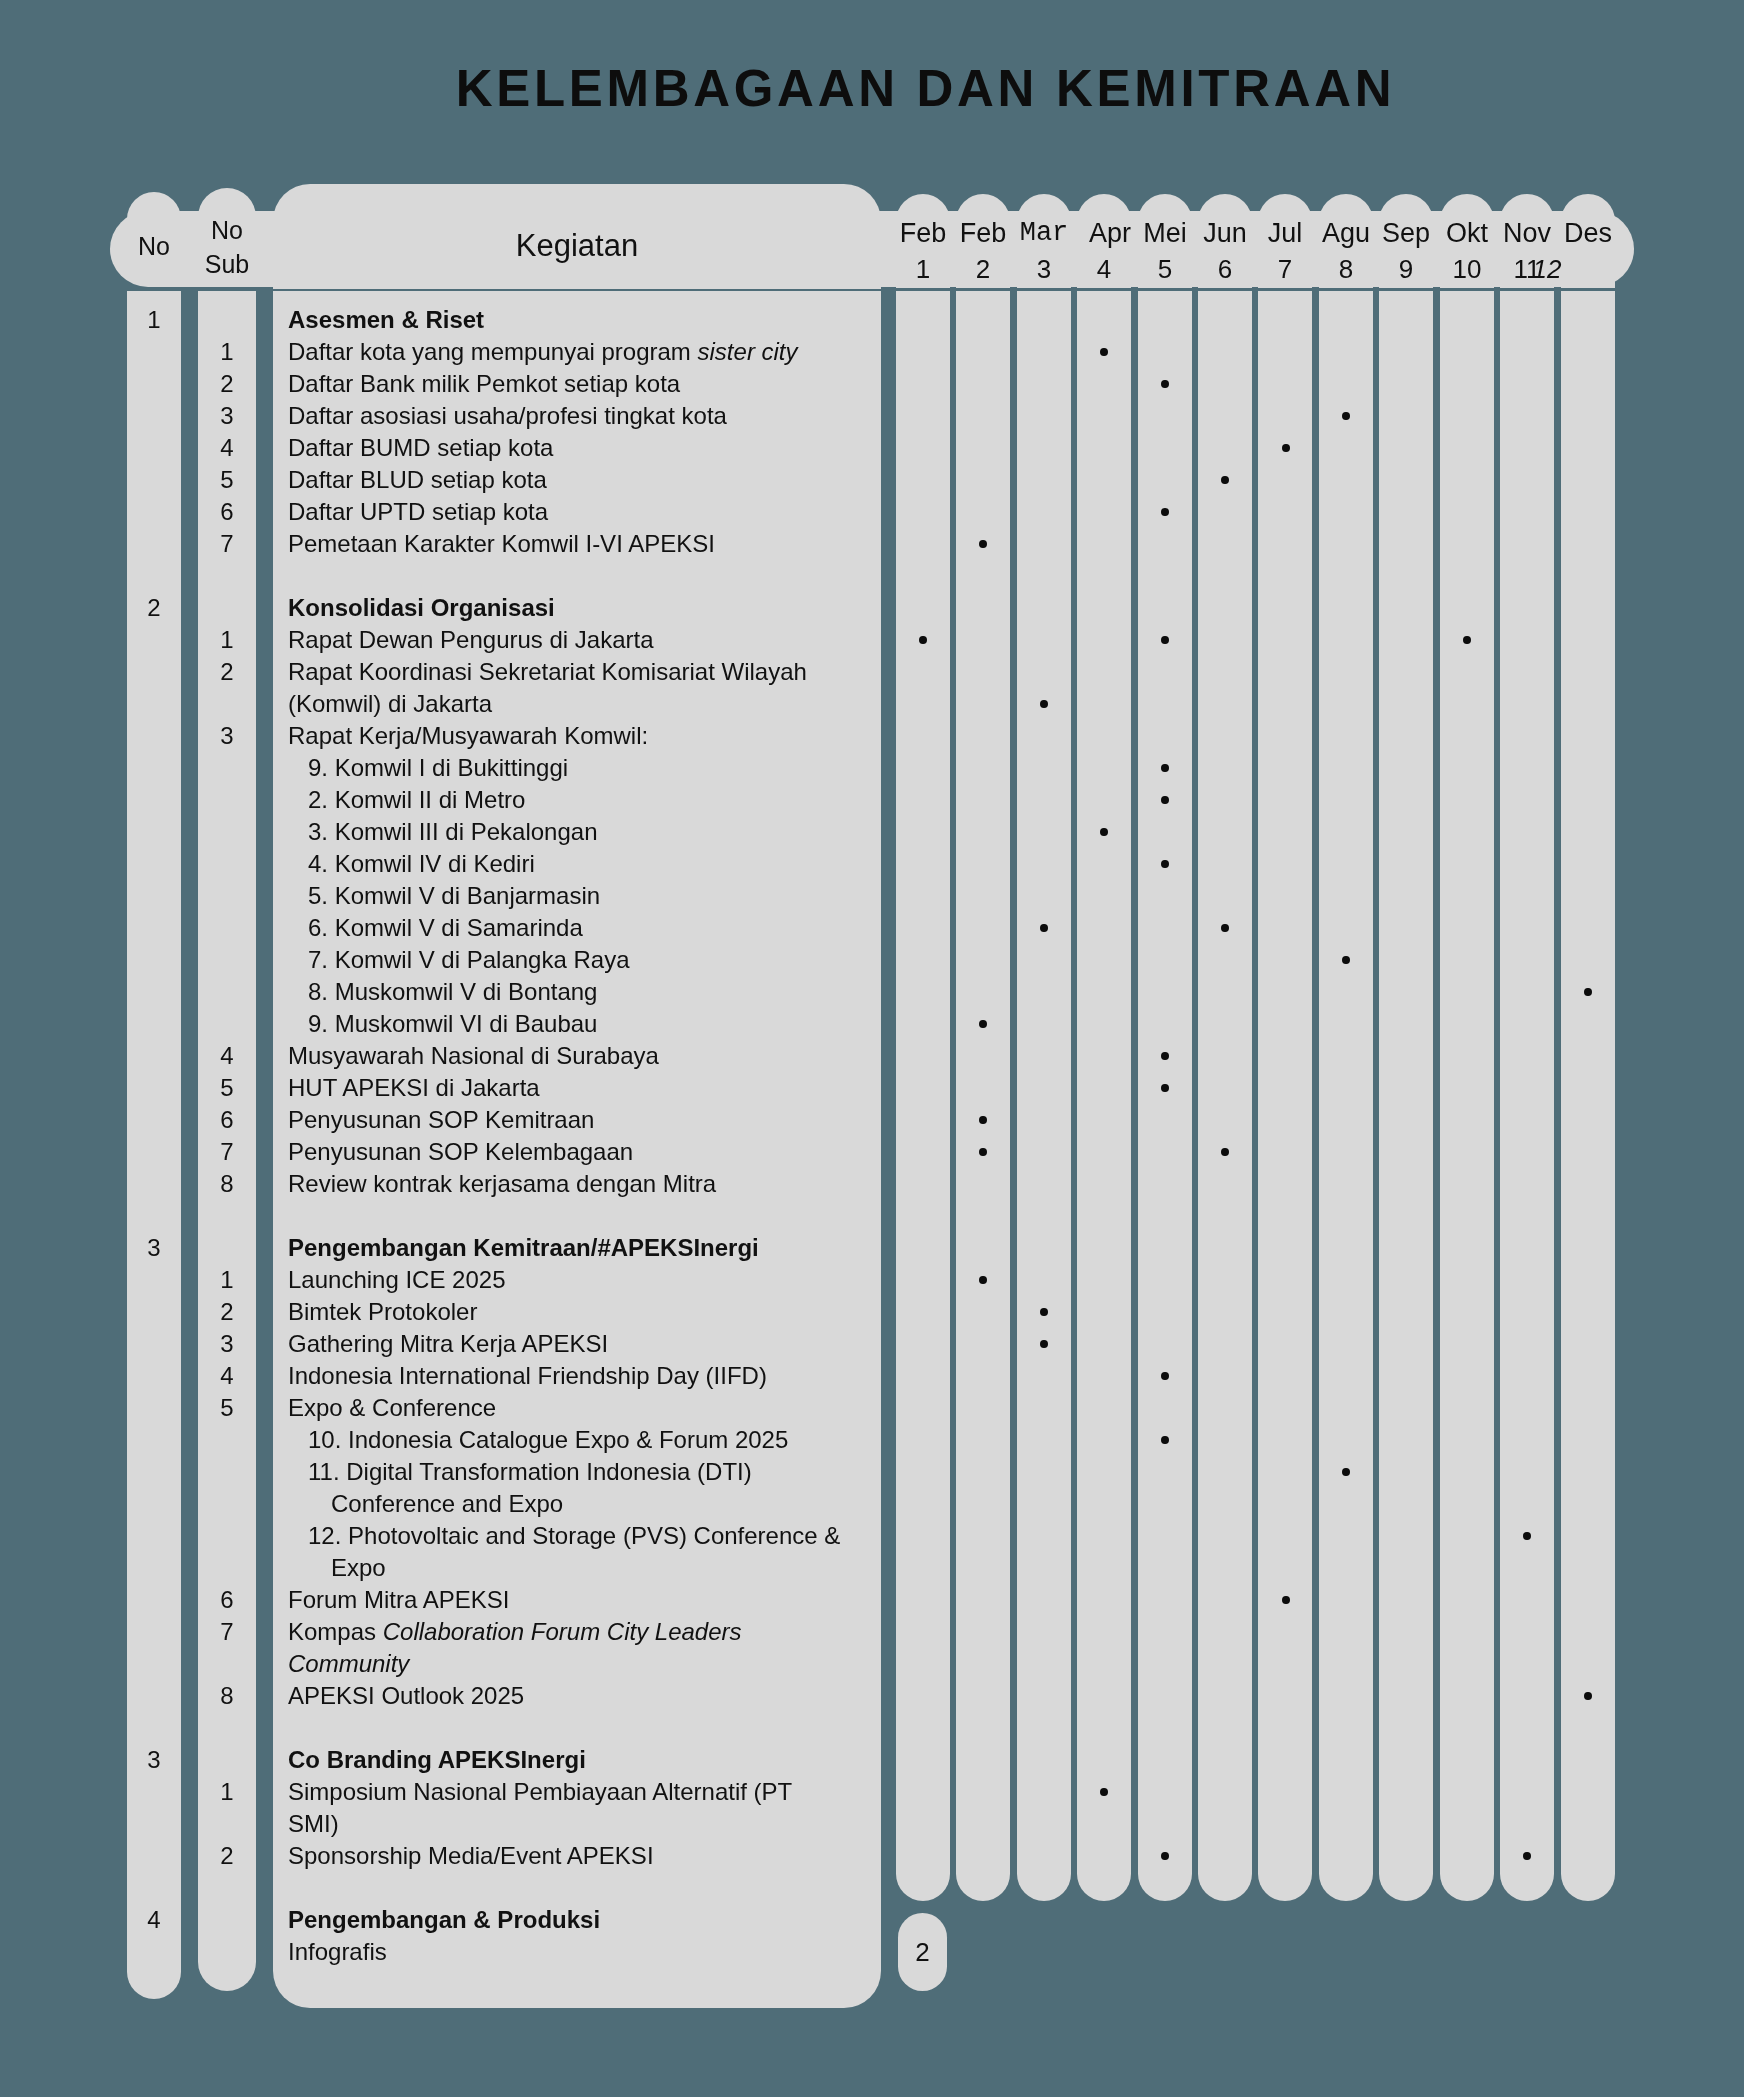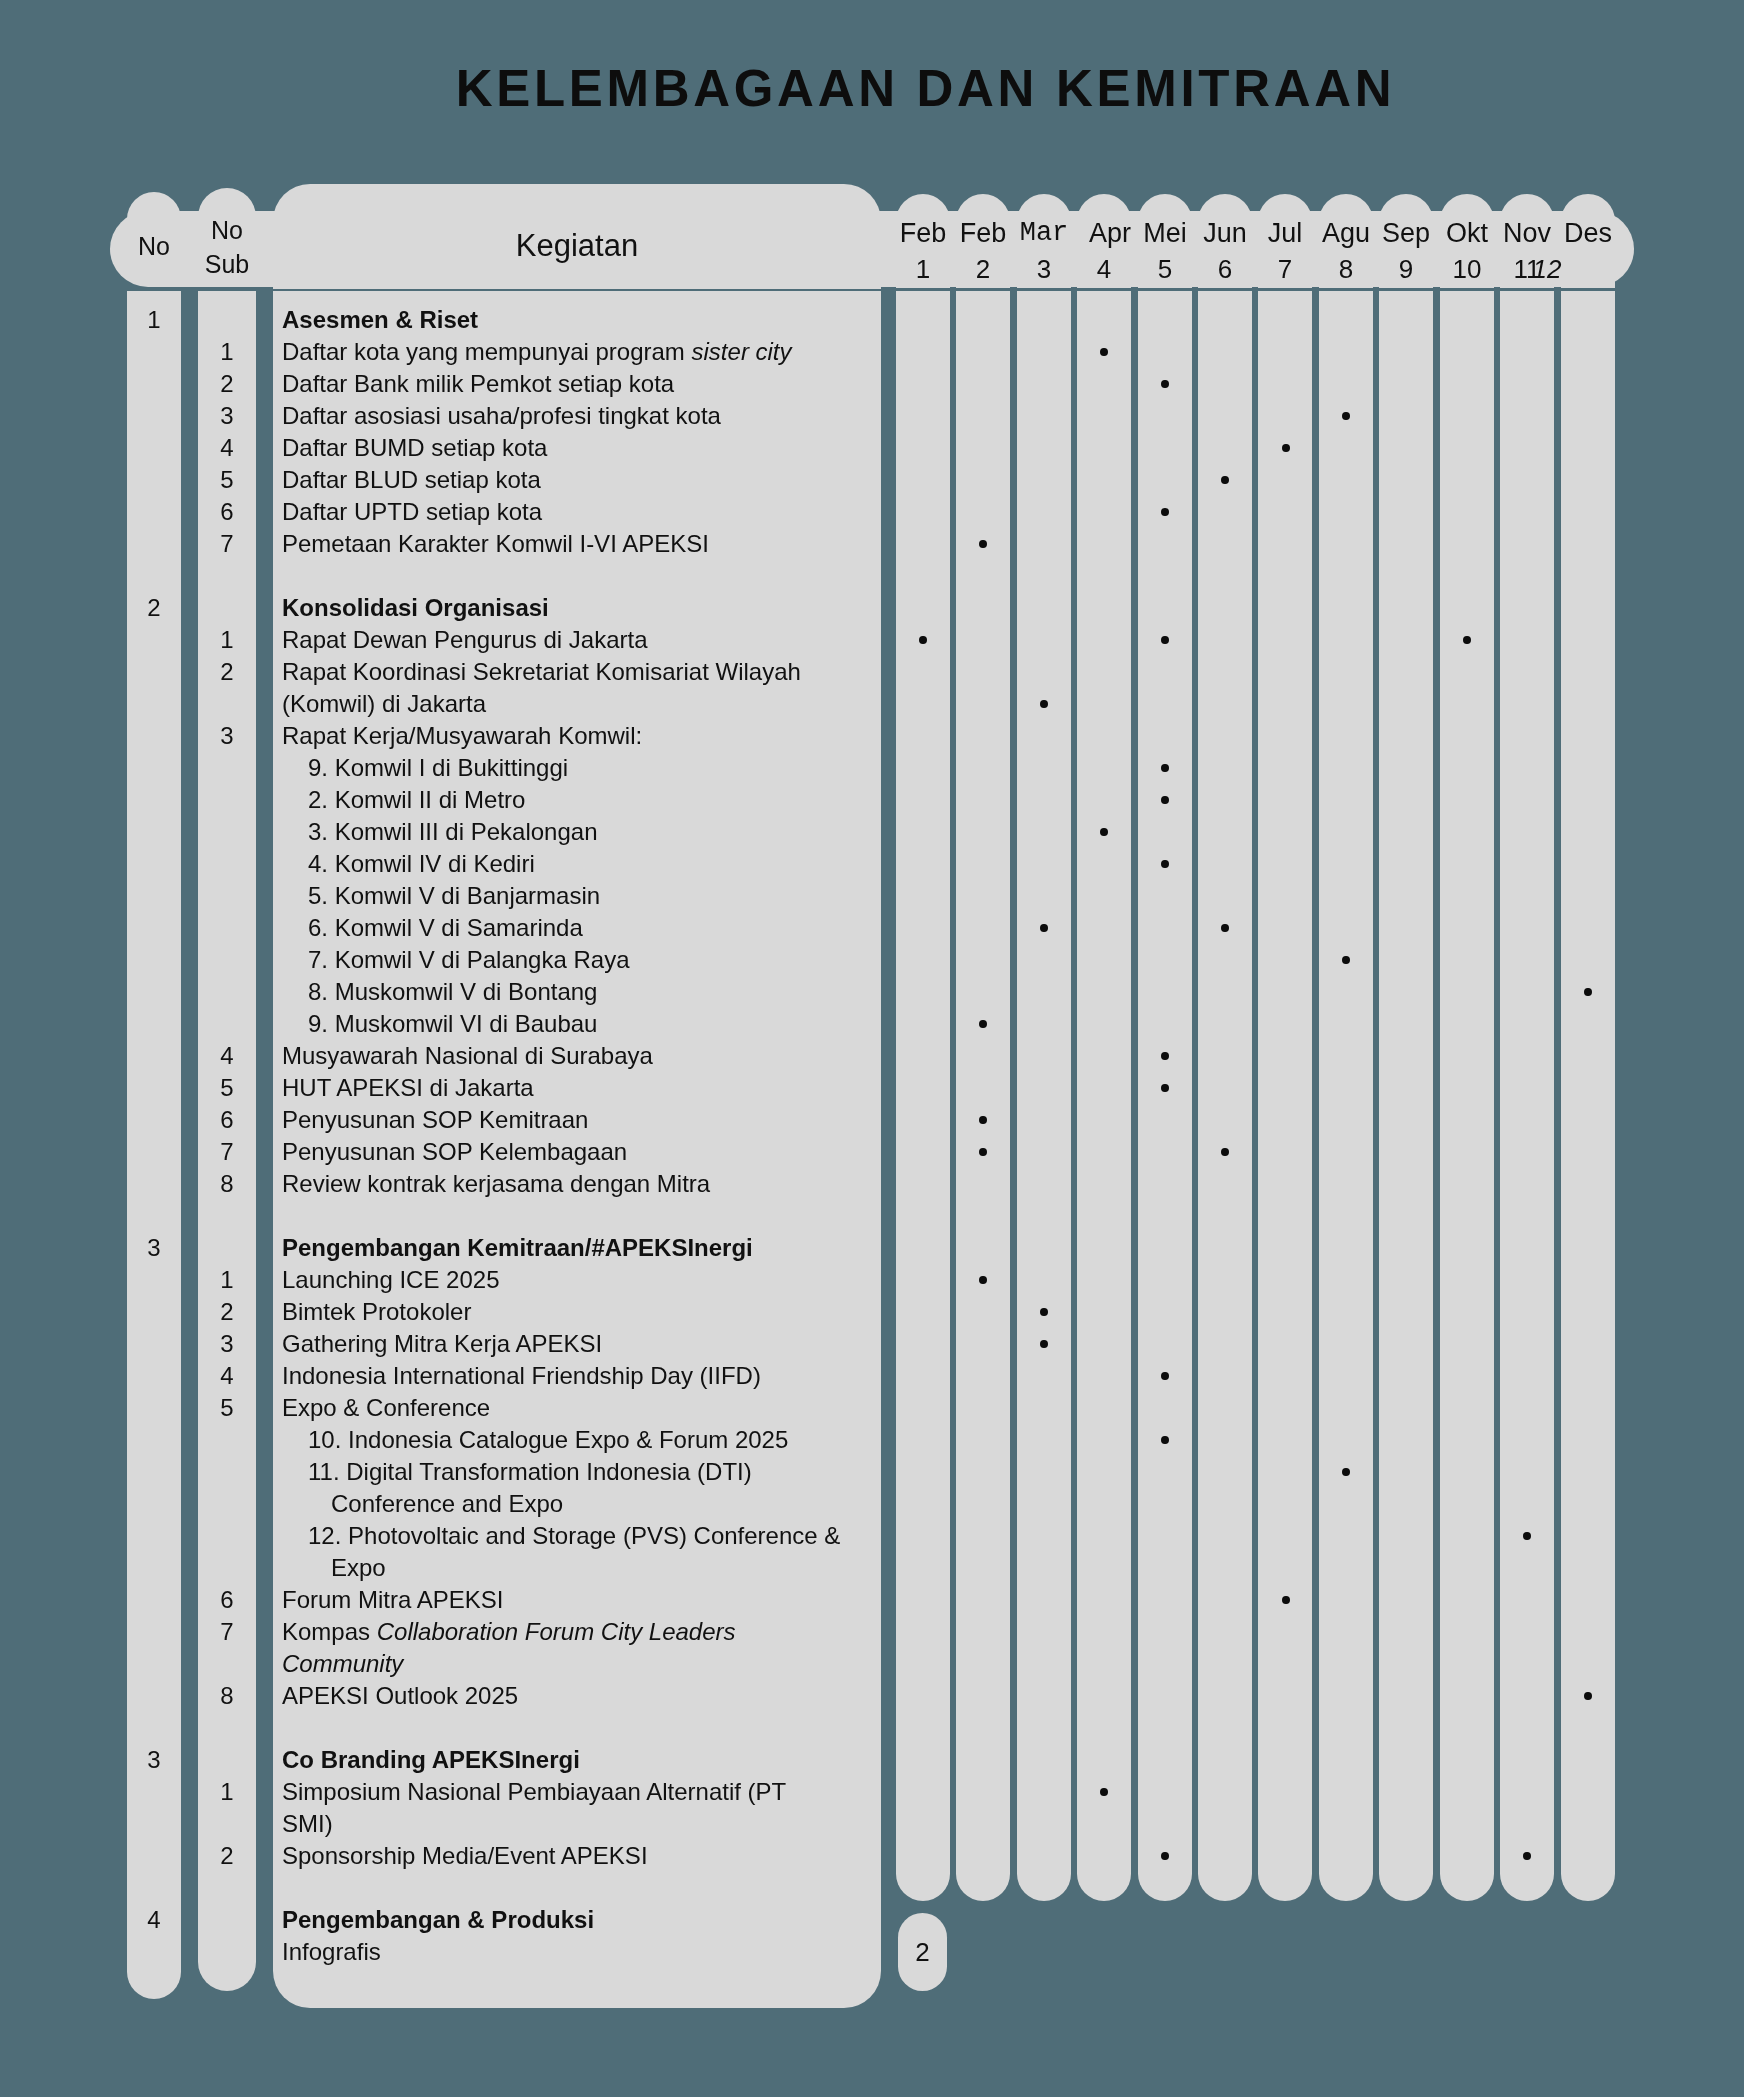--- a/index.html
+++ b/index.html
@@ -34,21 +34,21 @@
 
   
   #rows{position:absolute;left:0;top:304px;width:1745px;}
   .row{position:relative;height:32px;}
   .cell-no,.cell-sub{position:absolute;top:0;height:32px;line-height:32px;
         text-align:center;font-size:24px;color:#111;}
   .cell-no{left:127px;width:54px;}
   .cell-sub{left:198px;width:58px;}
   .cell-label{position:absolute;top:0;left:273px;width:608px;height:32px;line-height:32px;
         font-size:24px;color:#111;white-space:nowrap;overflow:visible;}
-  .ind0{padding-left:9px;}
+  .ind0{padding-left:15px;}
   .ind1{padding-left:35px;}
   .ind2{padding-left:58px;}
   .bold{font-weight:700;}
   .dot{position:absolute;width:8px;height:8.6px;border-radius:50%;background:#0C0C0C;top:11.7px;}
 
   .count-pill{position:absolute;background:#D9D9D9;width:49px;height:78px;border-radius:25px;
         top:-23px;text-align:center;line-height:78px;font-size:26px;color:#111;}
 </style>
 </head>
 <body>

